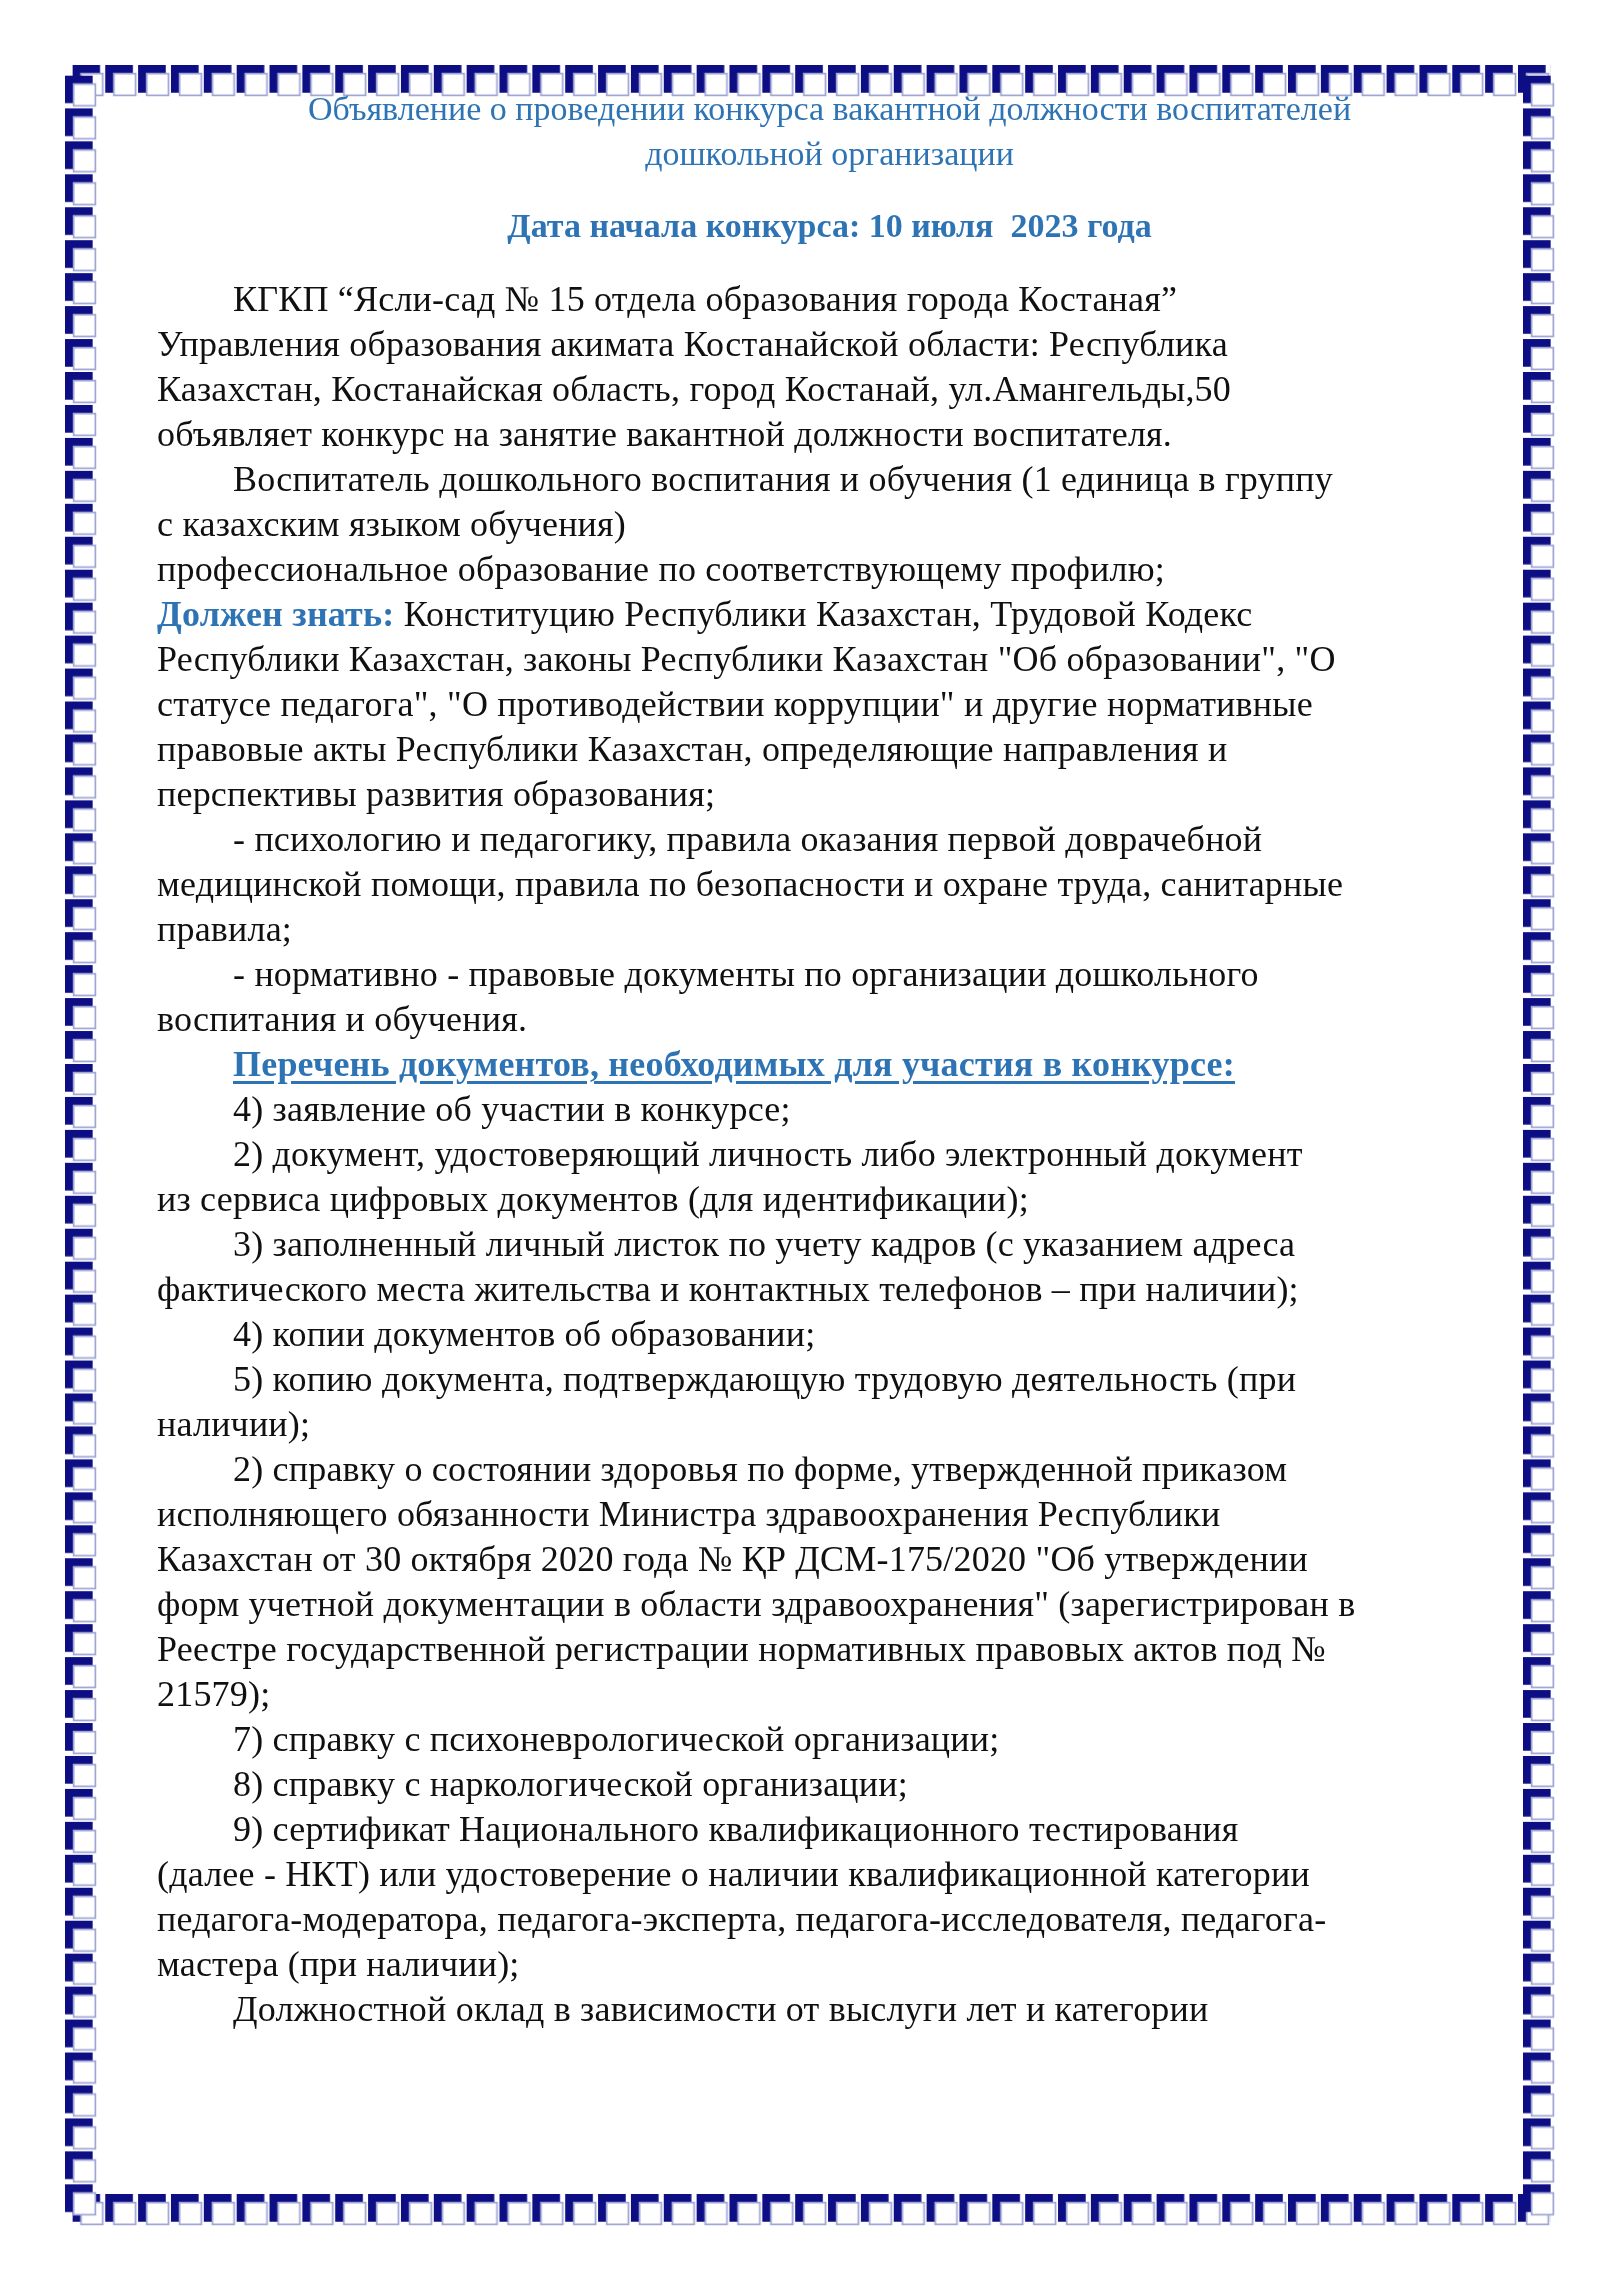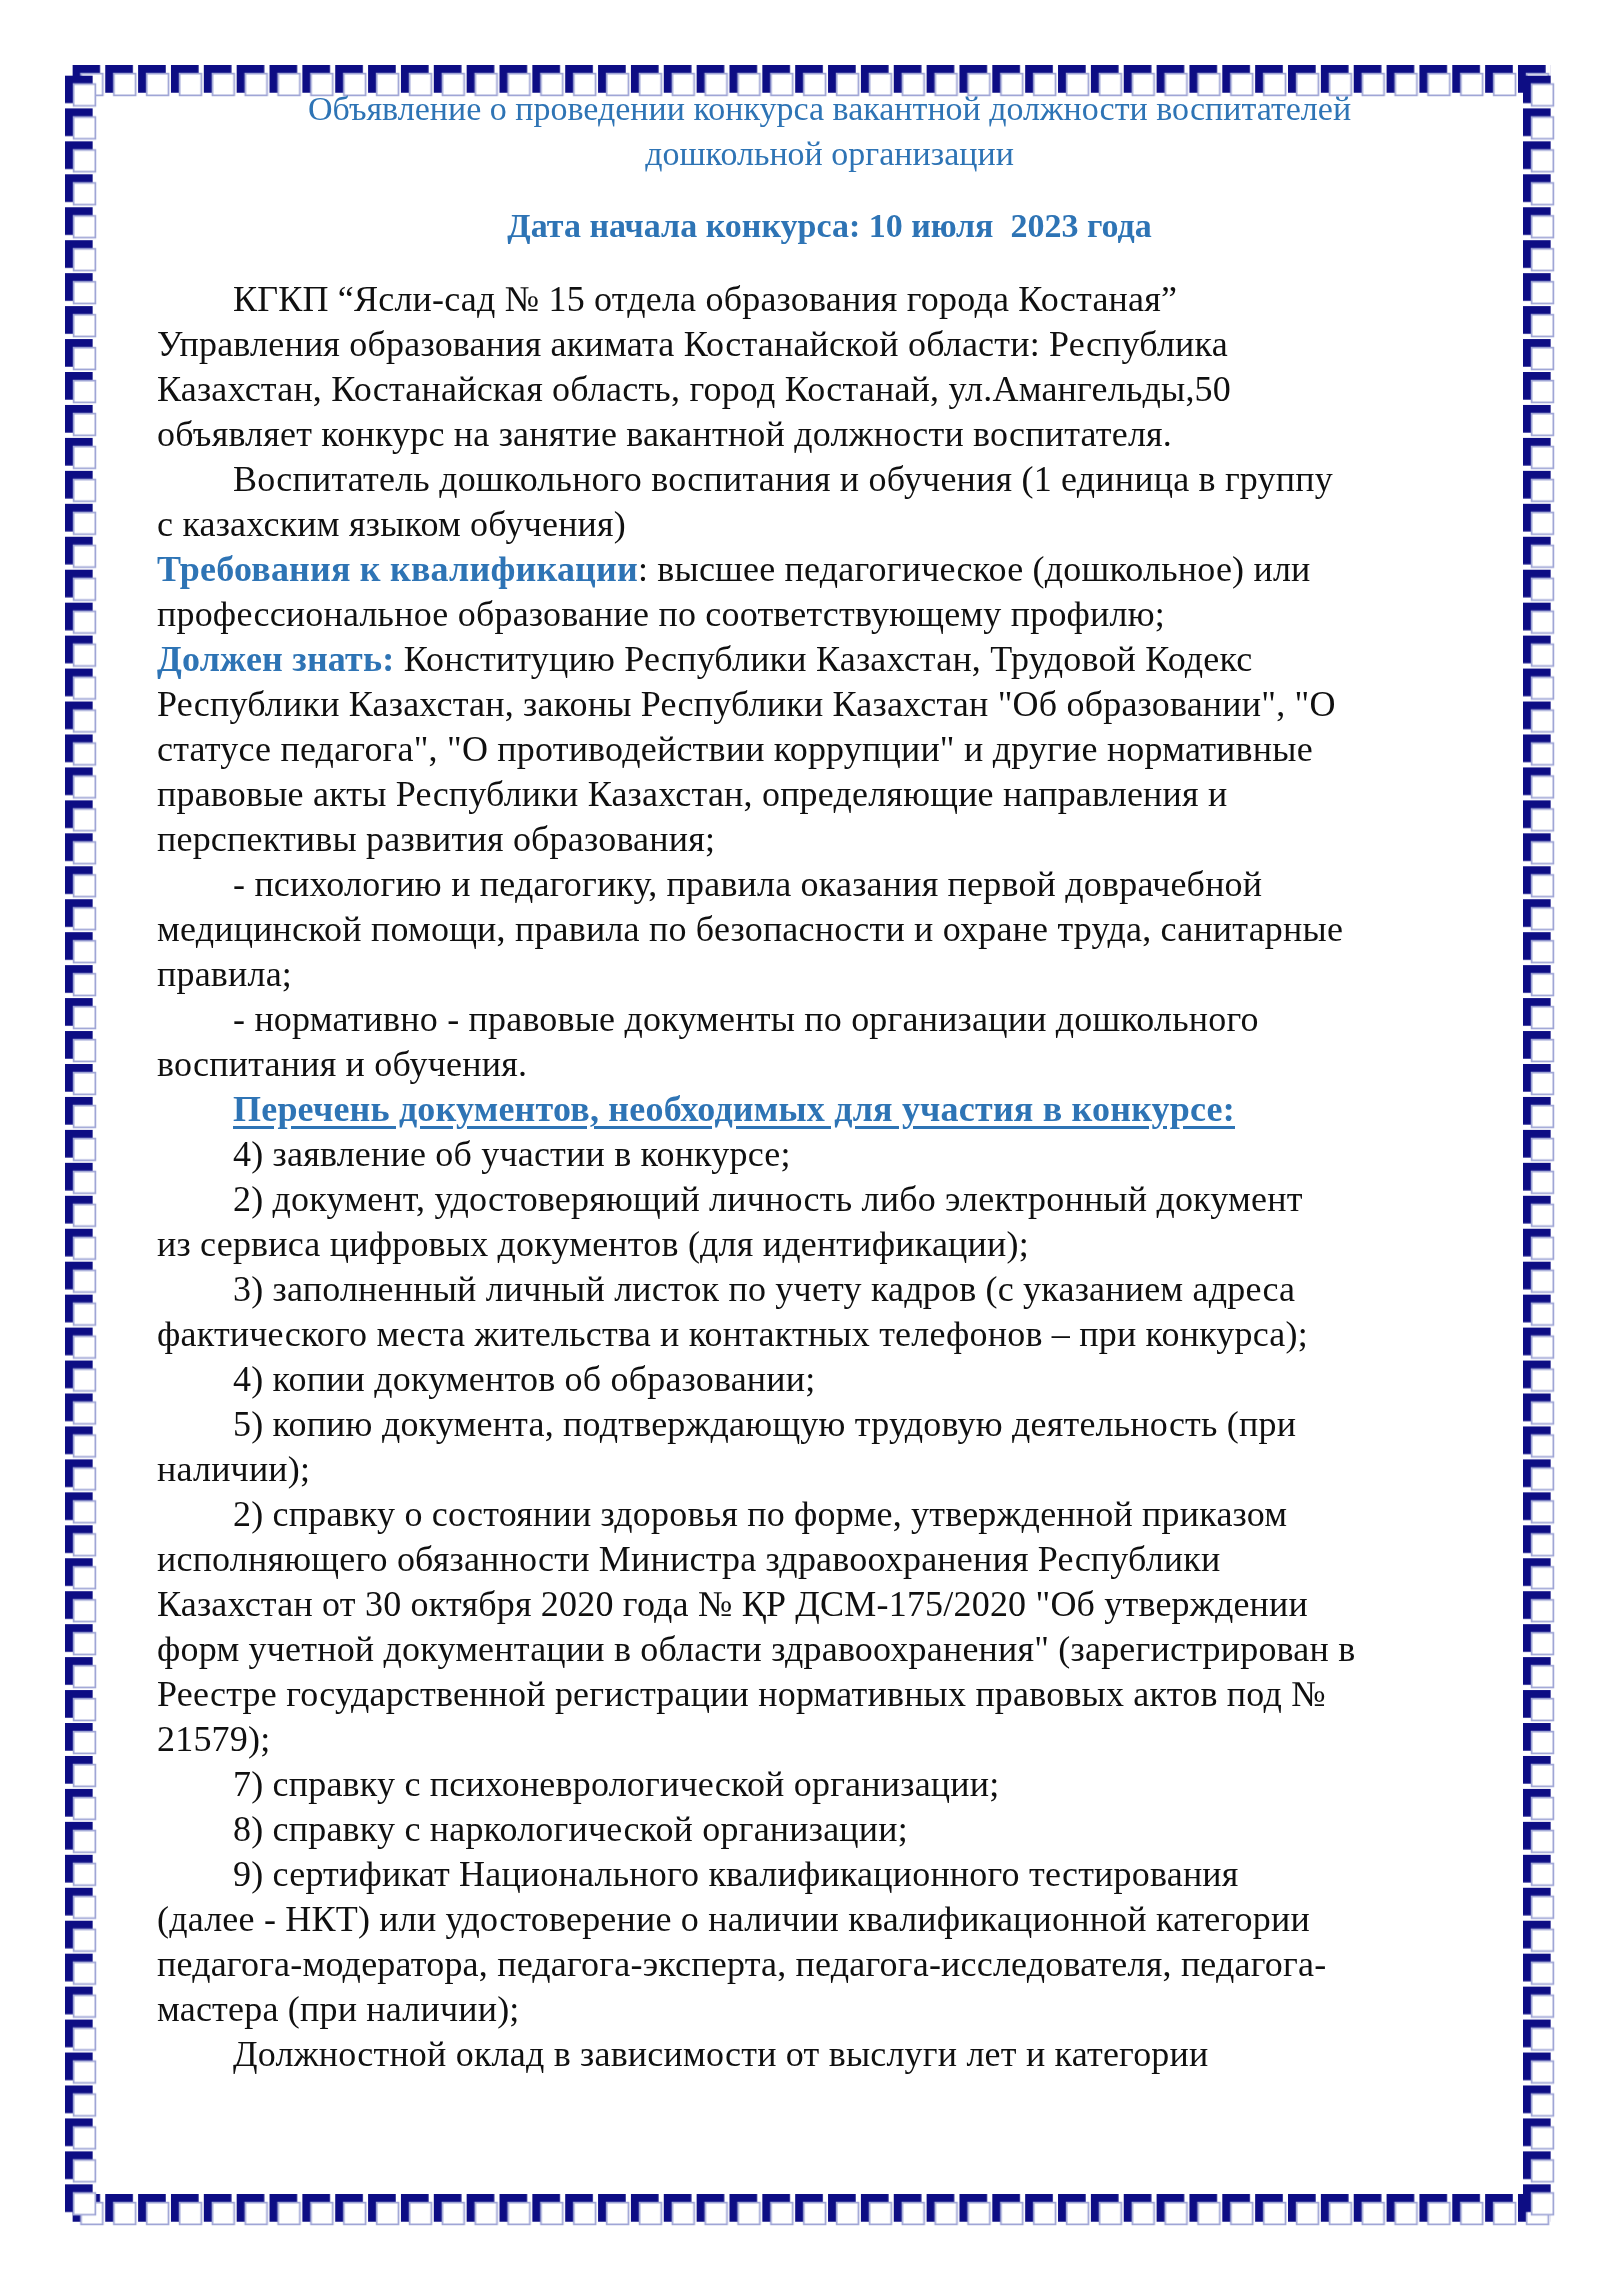--- a/index.html
+++ b/index.html
@@ -95,38 +95,37 @@
 
   <h2 class="date">Дата начала конкурса: 10 июля  2023 года</h2>
 
   <div class="body-text">
       <div class="line indent"><span class="run-normal">КГКП “Ясли-сад № 15 отдела образования города Костаная”</span></div>
       <div class="line"><span class="run-normal">Управления образования акимата Костанайской области: Республика</span></div>
       <div class="line"><span class="run-normal">Казахстан, Костанайская область, город Костанай, ул.Амангельды,50</span></div>
       <div class="line"><span class="run-normal">объявляет конкурс на занятие вакантной должности воспитателя.</span></div>
       <div class="line indent"><span class="run-normal">Воспитатель дошкольного воспитания и обучения (1 единица в группу</span></div>
       <div class="line"><span class="run-normal">с казахским языком обучения)</span></div>
-      <div class="line"><span class="run-bb">Требования к квалификации</span><span class="run-normal">: высшее педагогическое (дошкольное) или</span></div>
       <div class="line"><span class="run-normal">профессиональное образование по соответствующему профилю;</span></div>
       <div class="line"><span class="run-bb">Должен знать:</span><span class="run-normal"> Конституцию Республики Казахстан, Трудовой Кодекс</span></div>
       <div class="line"><span class="run-normal">Республики Казахстан, законы Республики Казахстан "Об образовании", "О</span></div>
       <div class="line"><span class="run-normal">статусе педагога", "О противодействии коррупции" и другие нормативные</span></div>
       <div class="line"><span class="run-normal">правовые акты Республики Казахстан, определяющие направления и</span></div>
       <div class="line"><span class="run-normal">перспективы развития образования;</span></div>
       <div class="line indent"><span class="run-normal">- психологию и педагогику, правила оказания первой доврачебной</span></div>
       <div class="line"><span class="run-normal">медицинской помощи, правила по безопасности и охране труда, санитарные</span></div>
       <div class="line"><span class="run-normal">правила;</span></div>
       <div class="line indent"><span class="run-normal">- нормативно - правовые документы по организации дошкольного</span></div>
       <div class="line"><span class="run-normal">воспитания и обучения.</span></div>
       <div class="line indent"><span class="run-bbu">Перечень документов, необходимых для участия в конкурсе:</span></div>
       <div class="line indent"><span class="run-normal">4) заявление об участии в конкурсе;</span></div>
       <div class="line indent"><span class="run-normal">2) документ, удостоверяющий личность либо электронный документ</span></div>
       <div class="line"><span class="run-normal">из сервиса цифровых документов (для идентификации);</span></div>
       <div class="line indent"><span class="run-normal">3) заполненный личный листок по учету кадров (с указанием адреса</span></div>
-      <div class="line"><span class="run-normal">фактического места жительства и контактных телефонов – при конкурса);</span></div>
+      <div class="line"><span class="run-normal">фактического места жительства и контактных телефонов – при наличии);</span></div>
       <div class="line indent"><span class="run-normal">4) копии документов об образовании;</span></div>
       <div class="line indent"><span class="run-normal">5) копию документа, подтверждающую трудовую деятельность (при</span></div>
       <div class="line"><span class="run-normal">наличии);</span></div>
       <div class="line indent"><span class="run-normal">2) справку о состоянии здоровья по форме, утвержденной приказом</span></div>
       <div class="line"><span class="run-normal">исполняющего обязанности Министра здравоохранения Республики</span></div>
       <div class="line"><span class="run-normal">Казахстан от 30 октября 2020 года № ҚР ДСМ-175/2020 "Об утверждении</span></div>
       <div class="line"><span class="run-normal">форм учетной документации в области здравоохранения" (зарегистрирован в</span></div>
       <div class="line"><span class="run-normal">Реестре государственной регистрации нормативных правовых актов под №</span></div>
       <div class="line"><span class="run-normal">21579);</span></div>
       <div class="line indent"><span class="run-normal">7) справку с психоневрологической организации;</span></div>

